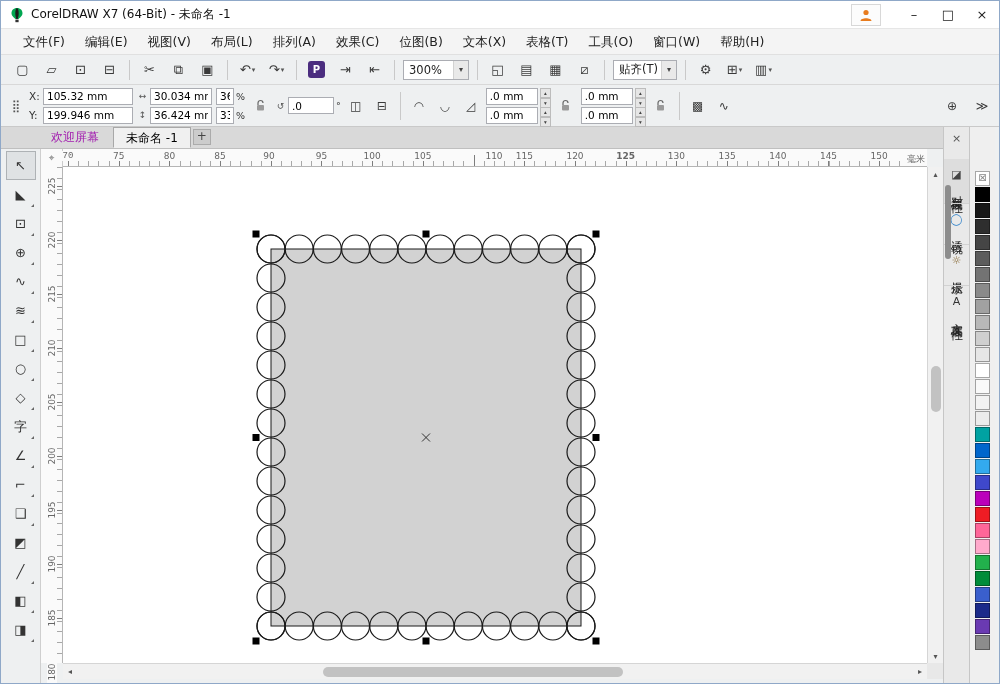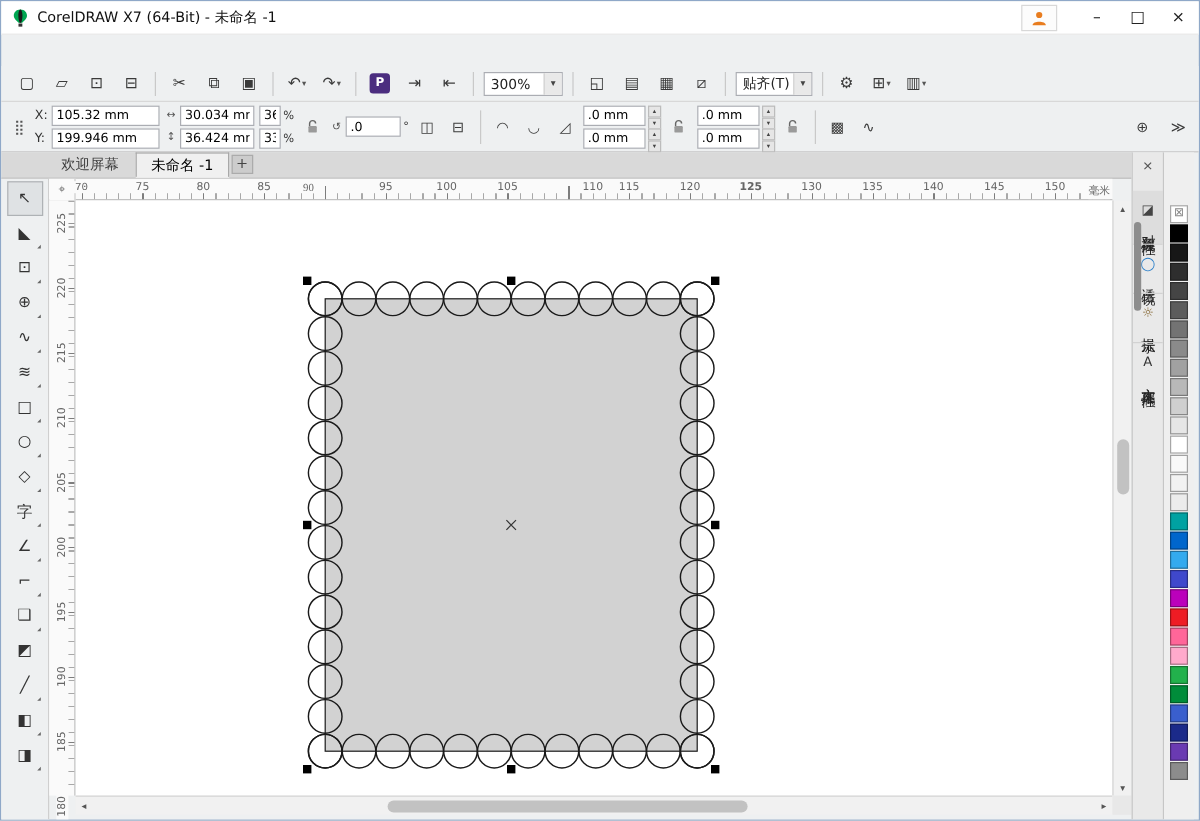--- a/index.html
+++ b/index.html
@@ -42,21 +42,21 @@
   .w72{width:90px}.w62{width:62px}.w34{width:18px}.w46{width:46px}.w52{width:52px}
   .pct{font-size:9.5px;color:#333}
   .pb-btn{min-width:22px;height:22px;display:flex;align-items:center;justify-content:center;color:#3a3a3a;font-size:12px}
   .pb-sep{width:1px;height:28px;background:#c9c9c9;margin:0 3px}
   .spin{display:flex;flex-direction:column;width:11px;height:17px}
   .spin i{flex:1;font-style:normal;font-size:5.5px;line-height:8px;text-align:center;background:#e6e6e6;border:1px solid #bcbcbc;color:#444}
   .pb-right{margin-left:auto;display:flex;align-items:center;gap:8px;padding-right:6px;color:#444}
 
   
   .tabstrip{position:absolute;top:126px;left:0;width:942px;height:22px;background:#d9d9d9;border-bottom:1px solid #bfbfbf;display:flex;align-items:flex-end;padding-left:38px;gap:2px}
-  .tab{height:21px;line-height:21px;padding:0 12px;font-size:12px;color:#404040}
+  .tab{height:21px;line-height:21px;padding:0 12px;font-size:12px;color:#a21caf}
   .tab.active{background:#f0f0f0;border:1px solid #a8a8a8;border-bottom:1px solid #f0f0f0;color:#000}
   .tab-add{width:18px;height:16px;margin-bottom:3px;background:#cccccc;border:1px solid #ababab;text-align:center;line-height:13px;font-size:12px;color:#444}
 
   
   .toolbox{position:absolute;left:0;top:148px;bottom:0;width:40px;background:#eef0f1;border-right:1px solid #cfcfcf;display:flex;flex-direction:column;align-items:center;padding-top:2px}
   .tool{width:30px;height:29px;position:relative;display:flex;align-items:center;justify-content:center;font-size:13px;color:#333}
   .tool.selected{background:#dfe2e4;border:1px solid #aeb2b5}
   .tool .fly{position:absolute;right:2px;bottom:2px;width:0;height:0;border-left:3px solid transparent;border-bottom:3px solid #666}
 
   
@@ -124,20 +124,34 @@
         </button>
       <button class="win-btn">
           <span>□</span>
         </button>
       <button class="win-btn">
           <span>×</span>
         </button>
     </div>
   </div>
 
+  <div class="menubar" id="menu-items">
+      <div class="menu-item">文件(F)</div>
+      <div class="menu-item">编辑(E)</div>
+      <div class="menu-item">视图(V)</div>
+      <div class="menu-item">布局(L)</div>
+      <div class="menu-item">排列(A)</div>
+      <div class="menu-item">效果(C)</div>
+      <div class="menu-item">位图(B)</div>
+      <div class="menu-item">文本(X)</div>
+      <div class="menu-item">表格(T)</div>
+      <div class="menu-item">工具(O)</div>
+      <div class="menu-item">窗口(W)</div>
+      <div class="menu-item">帮助(H)</div>
+    </div>
 
   <div class="toolbar" id="toolbar-items">
       <button class="tb-btn">
         <span class="glyph">▢</span>
       </button>
       <button class="tb-btn">
         <span class="glyph">▱</span>
       </button>
       <button class="tb-btn">
         <span class="glyph">⊡</span>
@@ -406,21 +420,21 @@
       </button>
     </div>
 
   <div class="hruler" id="hruler">
     <div class="corner">⌖</div>
     <span class="ruler-unit">毫米</span>
   <span class="ruler-num" style="left: 27px; font-family: Liberation Mono, monospace;">70</span>
       <span class="ruler-num" style="left: 77.7px;">75</span>
       <span class="ruler-num" style="left: 128.4px;">80</span>
       <span class="ruler-num" style="left: 179.1px;">85</span>
-      <span class="ruler-num" style="left: 216px; font-family: Liberation Serif, serif;">90</span>
+      <span class="ruler-num" style="left: 228px;">90</span>
       <span class="ruler-num" style="left: 280.5px;">95</span>
       <span class="ruler-num" style="left: 331.2px;">100</span>
       <span class="ruler-num" style="left: 381.9px;">105</span>
       <span class="ruler-num" style="left: 453px; text-align: center;">110</span>
       <span class="ruler-num" style="left: 483.3px;">115</span>
       <span class="ruler-num" style="left: 534px;">120</span>
       <span class="ruler-num" style="left: 584.7px; font-weight: bold;">125</span>
       <span class="ruler-num" style="left: 635.4px; text-align: center;">130</span>
       <span class="ruler-num" style="left: 686.1px;">135</span>
       <span class="ruler-num" style="left: 736.8px;">140</span>

